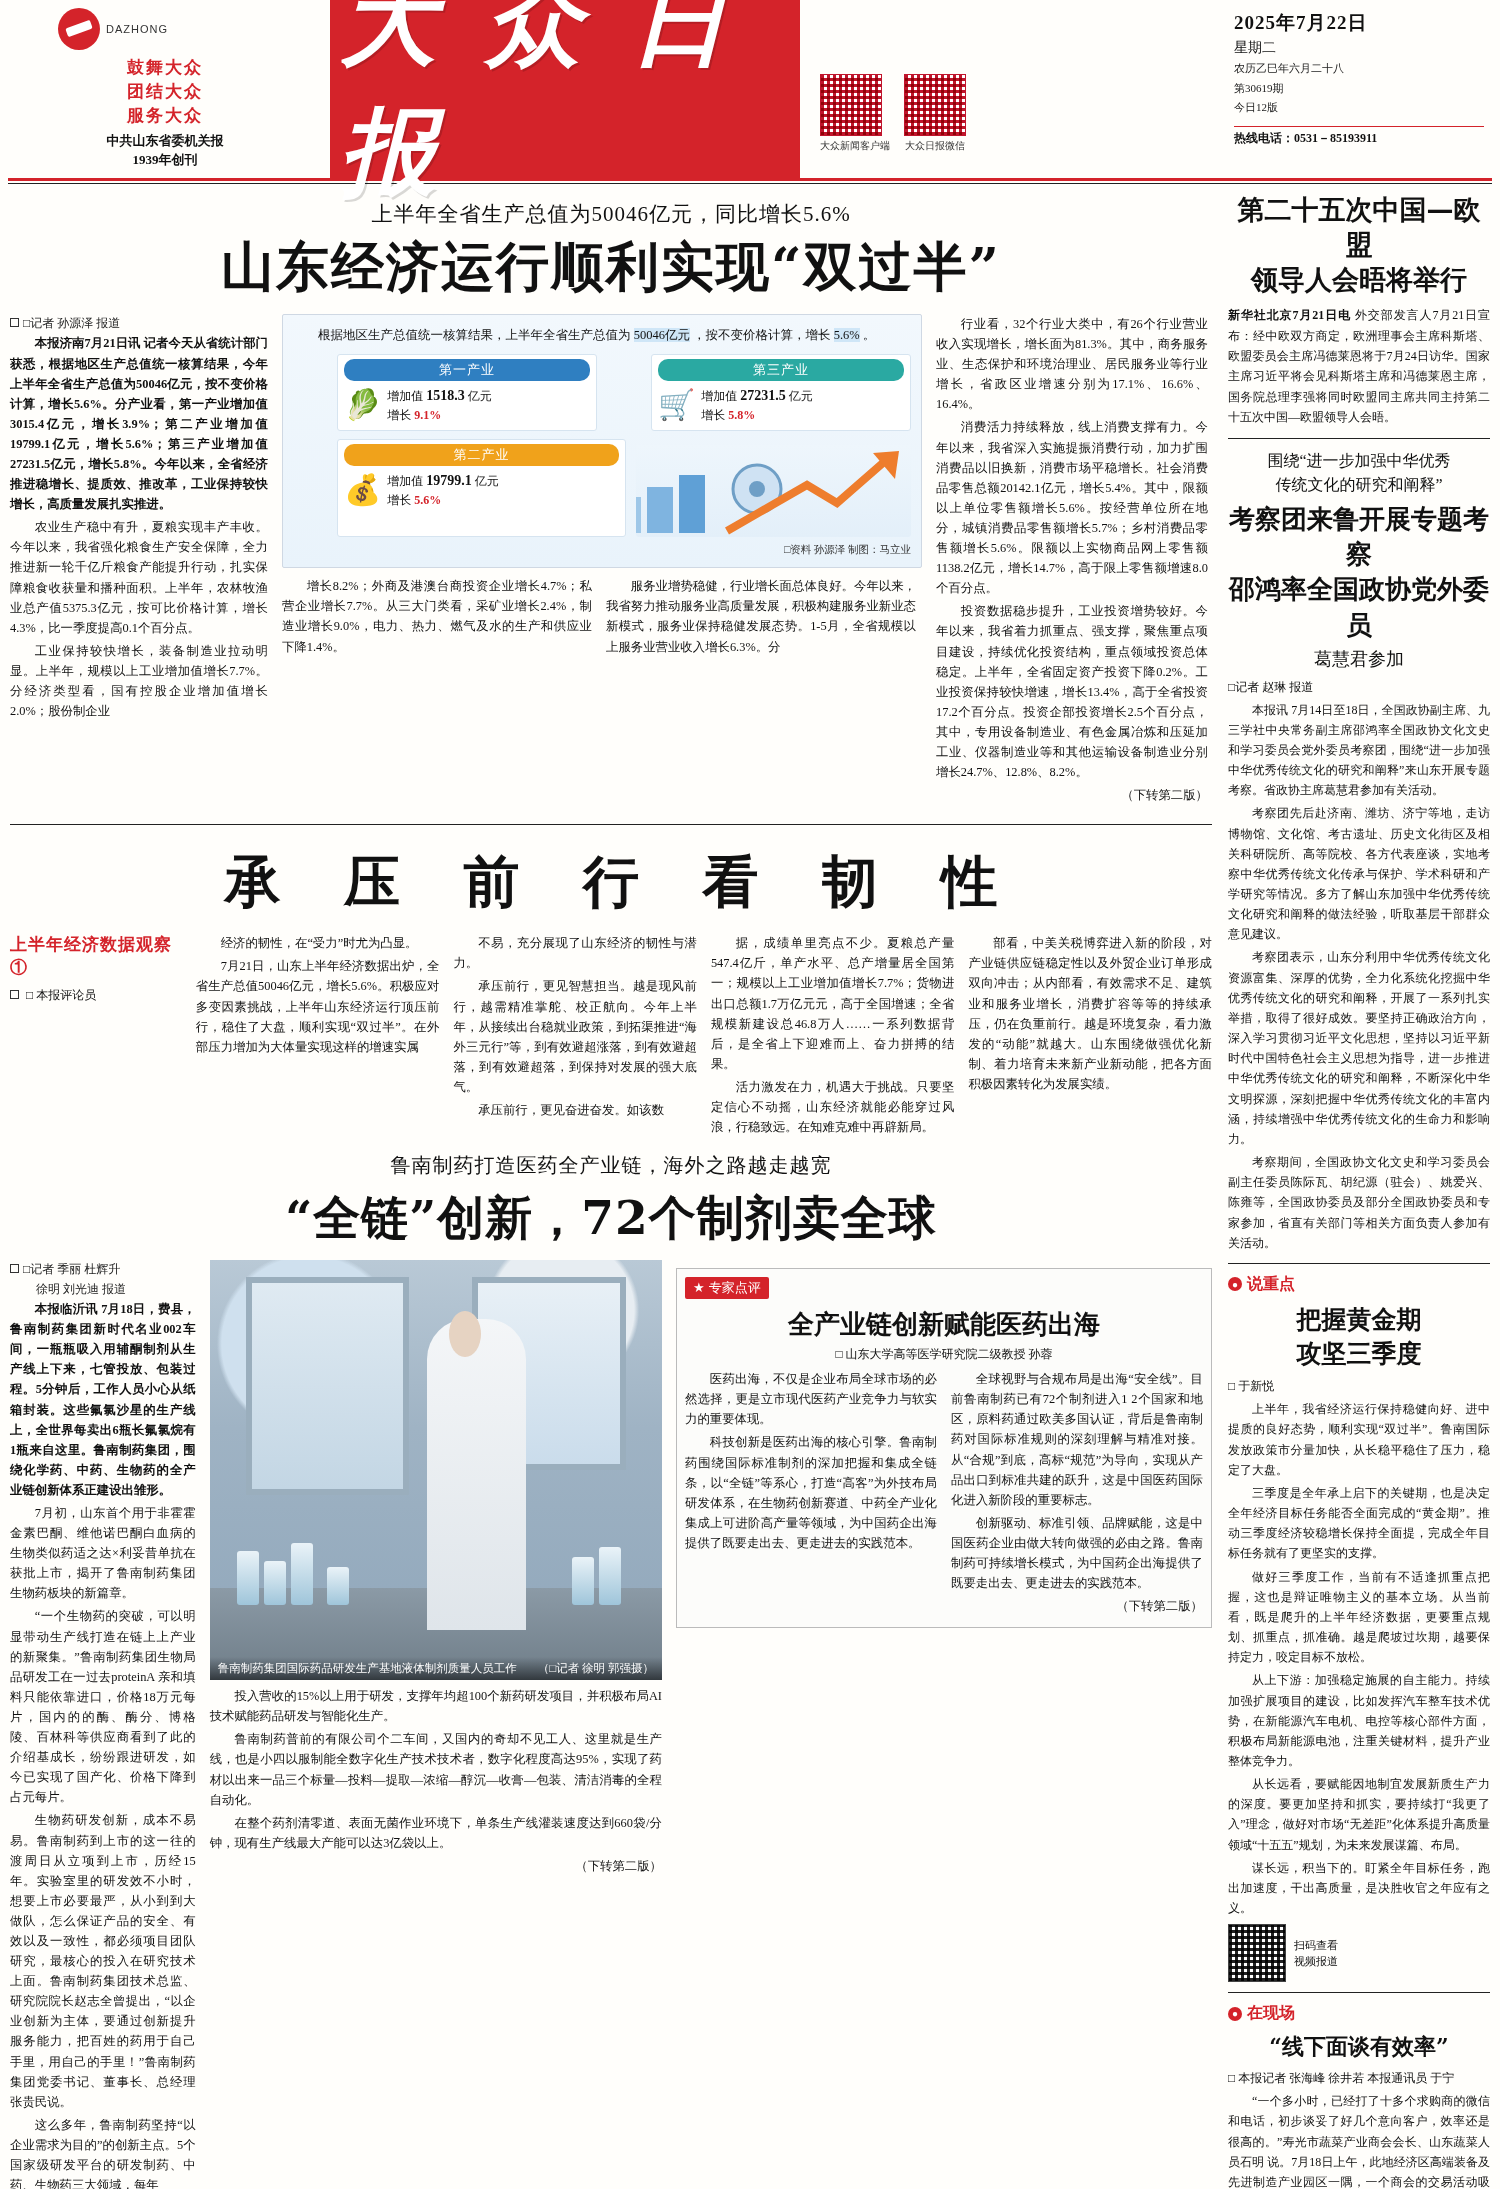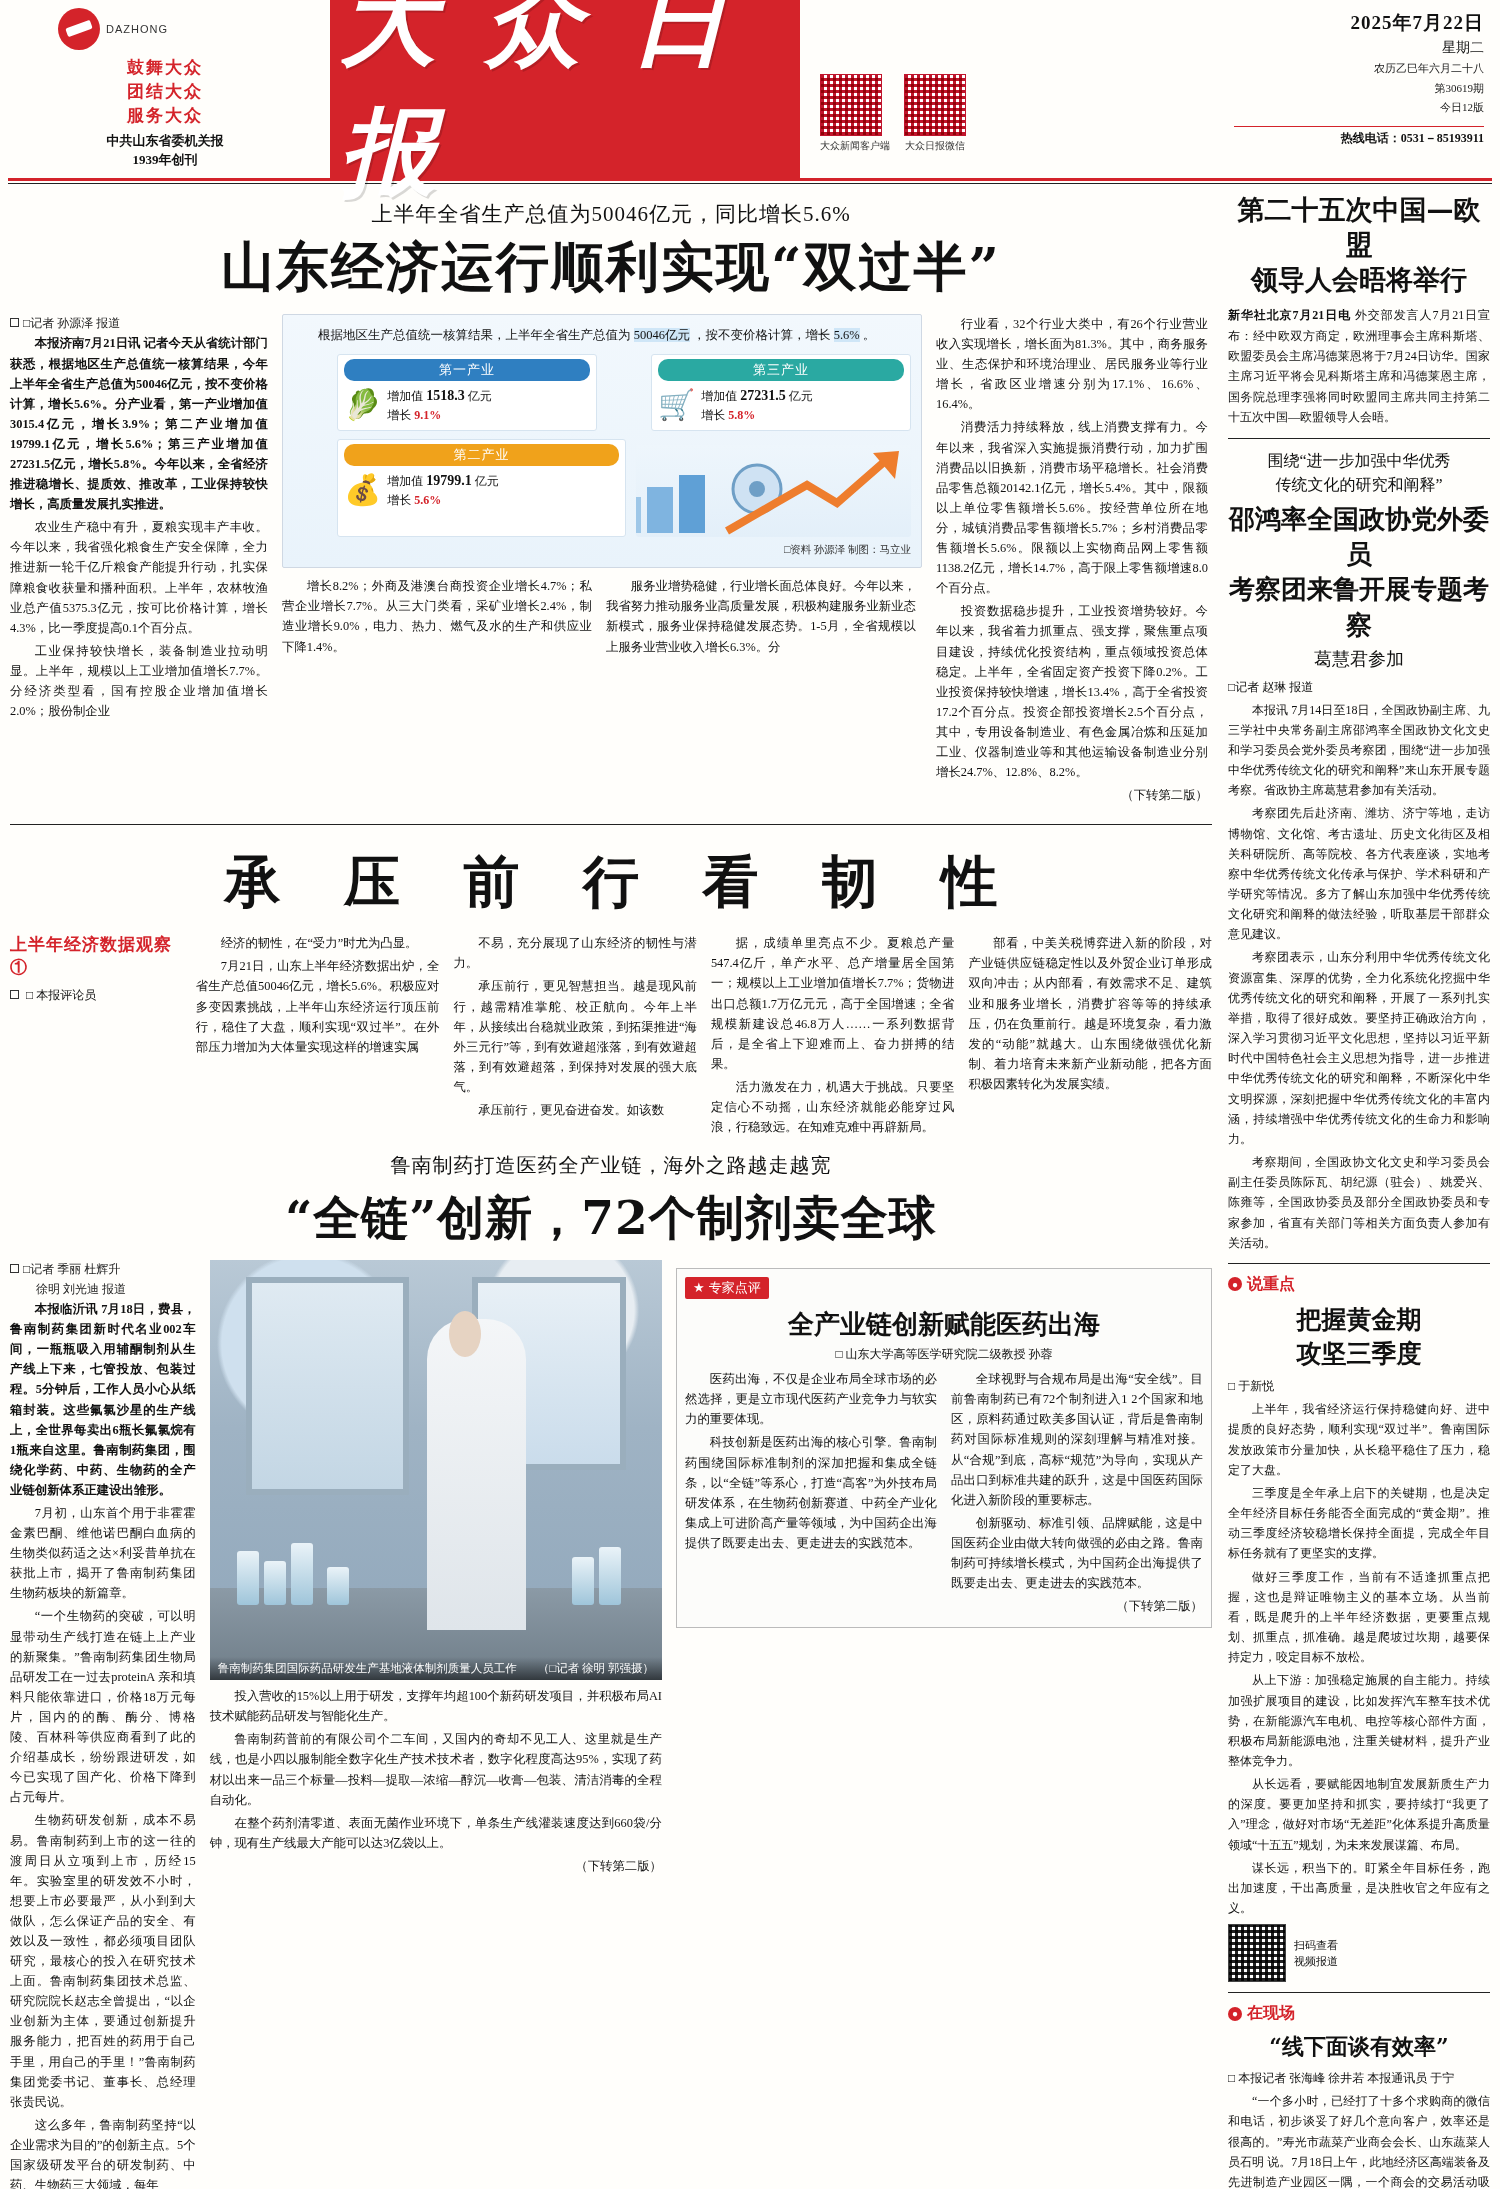--- a/index.html
+++ b/index.html
@@ -59,21 +59,21 @@
   .qr-item { text-align:center; }
   .qr-box {
     width:62px; height:62px;
     background:
       repeating-linear-gradient(0deg,#c0152c 0 3px,#fff 3px 6px),
       repeating-linear-gradient(90deg,#c0152c 0 3px,transparent 3px 6px);
     background-blend-mode:multiply;
     border:1px solid #c0152c;
   }
   .qr-cap { font-size:10px; margin-top:3px; color:#333; }
-  .mast-date { text-align:right; width:250px; margin-right:6px; }
+  .mast-date { width:250px; margin-right:6px; }
   .mast-date .d1 { font-size:19px; font-weight:bold; letter-spacing:1px;}
   .mast-date .d2 { font-size:14px; margin-top:3px;}
   .mast-date .d3 { font-size:11px; margin-top:3px; line-height:1.5; color:#222;}
   .hotline {
     margin-top:10px; font-size:12px; font-weight:bold;
     border-top:1px solid #d4232a; padding-top:3px;
   }
   .rule-red { height:3px; background:#d4232a; margin:0 8px; }
   .rule-thin { height:1px; background:#222; margin:2px 8px 0; }
 
@@ -300,22 +300,22 @@
         <span>外交部发言人7月21日宣布：经中欧双方商定，欧洲理事会主席科斯塔、欧盟委员会主席冯德莱恩将于7月24日访华。国家主席习近平将会见科斯塔主席和冯德莱恩主席，国务院总理李强将同时欧盟同主席共同主持第二十五次中国—欧盟领导人会晤。</span>
       </div>
 
       <div class="r-div"></div>
 
       <div class="r-kicker">
         <div>围绕“进一步加强中华优秀</div>
         <div>传统文化的研究和阐释”</div>
       </div>
       <div class="r-head2">
+        <div>考察团来鲁开展专题考察</div>
         <div>邵鸿率全国政协党外委员</div>
-        <div>考察团来鲁开展专题考察</div>
       </div>
       <div class="r-head2sub">葛慧君参加</div>
       <div class="r-byline">□记者 赵琳 报道</div>
       <div class="r-body">
         <p>本报讯 7月14日至18日，全国政协副主席、九三学社中央常务副主席邵鸿率全国政协文化文史和学习委员会党外委员考察团，围绕“进一步加强中华优秀传统文化的研究和阐释”来山东开展专题考察。省政协主席葛慧君参加有关活动。</p>
         <p>考察团先后赴济南、潍坊、济宁等地，走访博物馆、文化馆、考古遗址、历史文化街区及相关科研院所、高等院校、各方代表座谈，实地考察中华优秀传统文化传承与保护、学术科研和产学研究等情况。多方了解山东加强中华优秀传统文化研究和阐释的做法经验，听取基层干部群众意见建议。</p>
         <p>考察团表示，山东分利用中华优秀传统文化资源富集、深厚的优势，全力化系统化挖掘中华优秀传统文化的研究和阐释，开展了一系列扎实举措，取得了很好成效。要坚持正确政治方向，深入学习贯彻习近平文化思想，坚持以习近平新时代中国特色社会主义思想为指导，进一步推进中华优秀传统文化的研究和阐释，不断深化中华文明探源，深刻把握中华优秀传统文化的丰富内涵，持续增强中华优秀传统文化的生命力和影响力。</p>
         <p>考察期间，全国政协文化文史和学习委员会副主任委员陈际瓦、胡纪源（驻会）、姚爱兴、陈雍等，全国政协委员及部分全国政协委员和专家参加，省直有关部门等相关方面负责人参加有关活动。</p>
       </div>
 

